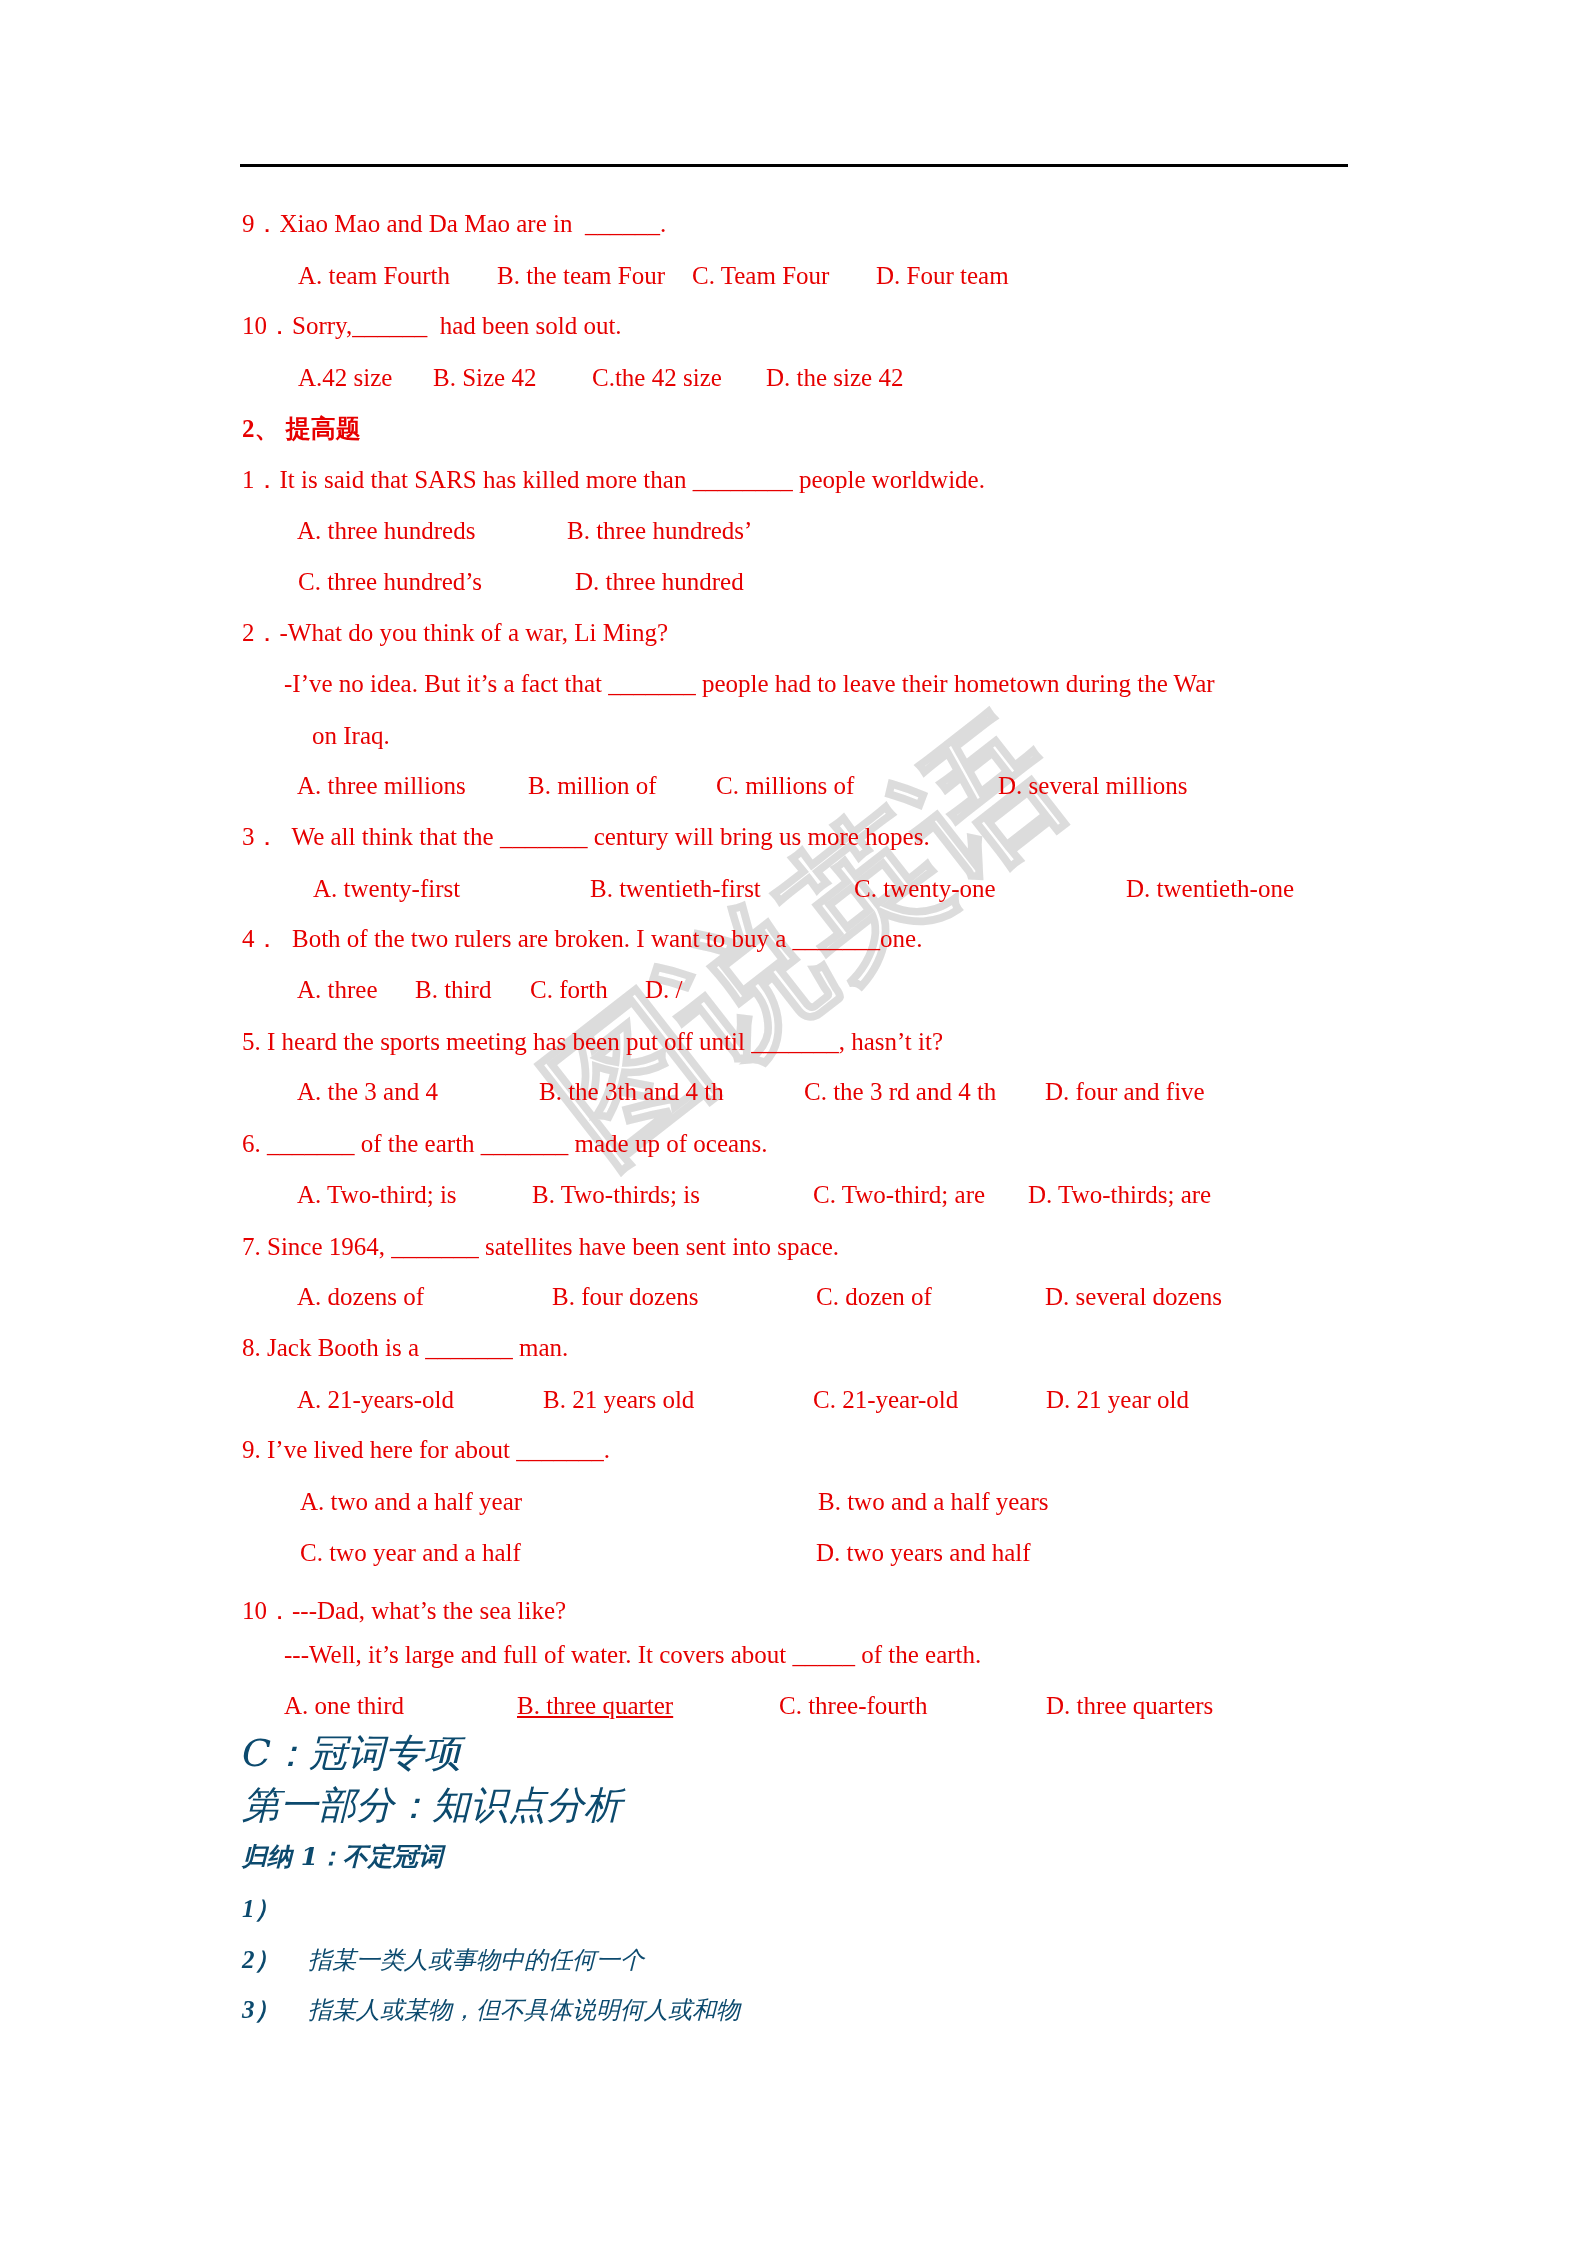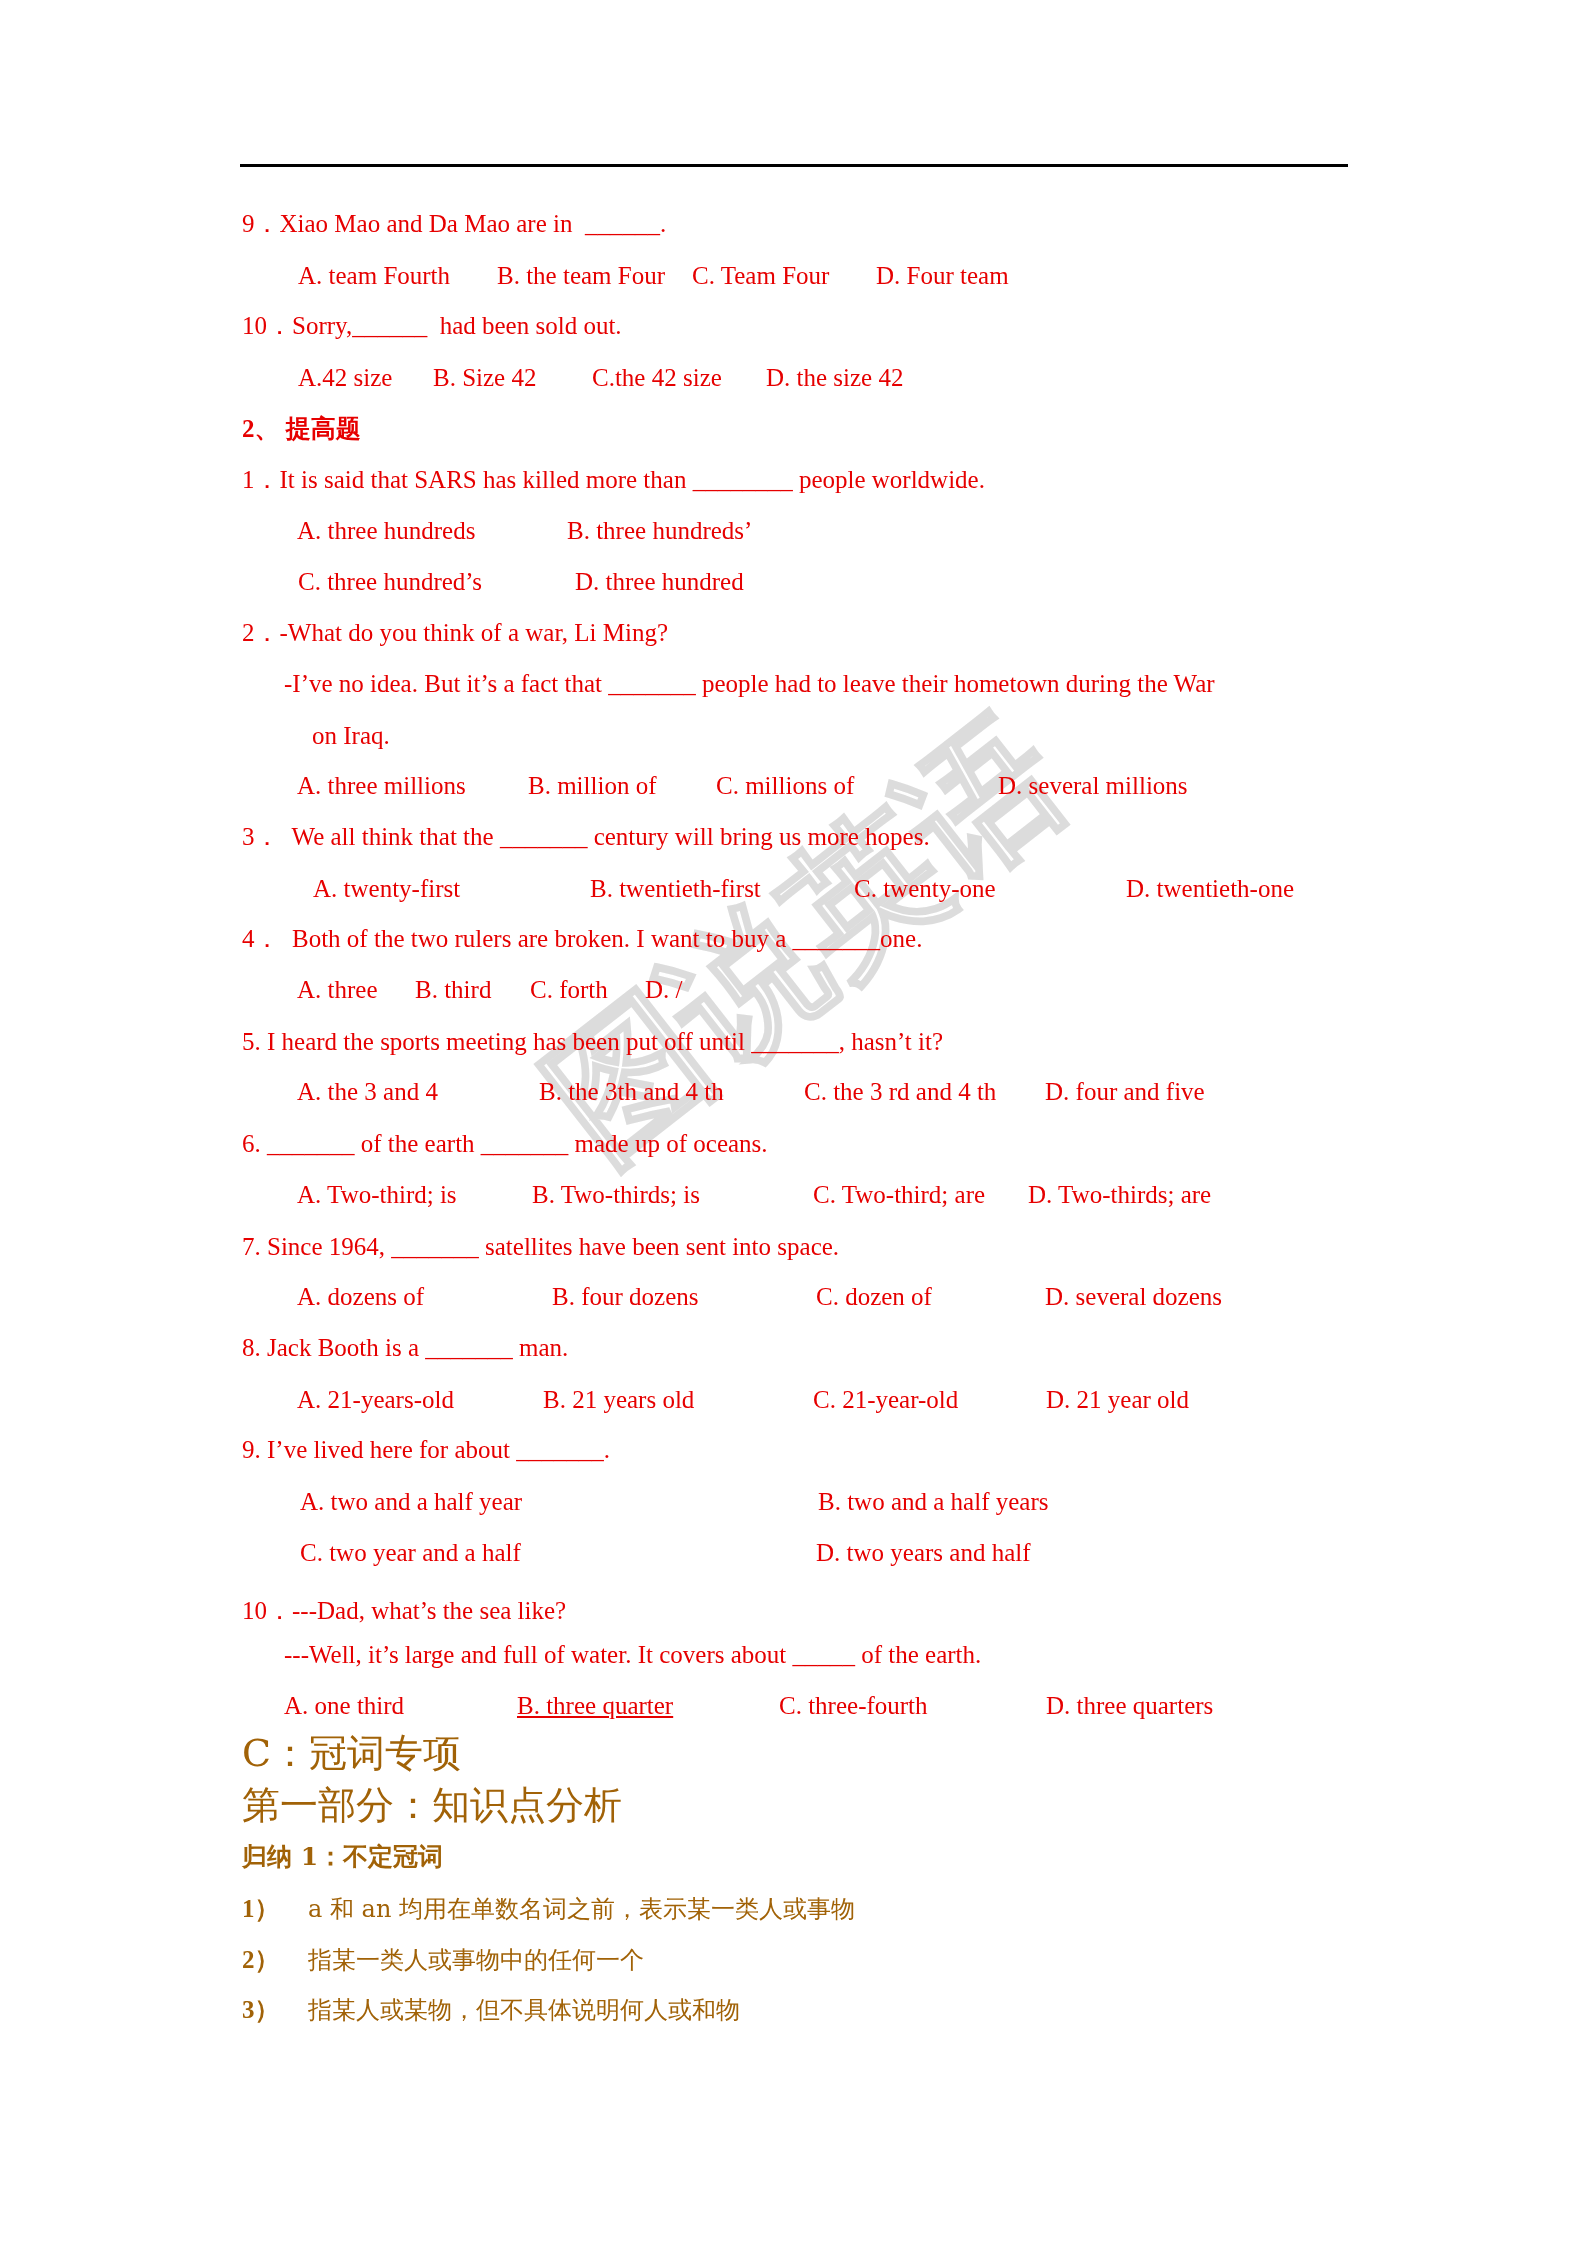--- a/index.html
+++ b/index.html
@@ -2,21 +2,21 @@
 <html><head>
 <meta charset="utf-8">
 <style>
   html, body { margin:0; padding:0; background:#ffffff; }
   body { width:1587px; height:2245px; position:relative; overflow:hidden;
          font-family:"Liberation Serif", "DejaVu Serif", serif; }
   .rule { position:absolute; left:240px; top:164px; width:1108px; height:3px; background:#000; }
   .ln { position:absolute; white-space:pre; font-size:25px; line-height:30px; color:#e60000; }
   .ln span.opt { position:absolute; top:0; white-space:pre; }
   .bold { font-weight:bold; }
-  .black { color:#a16207; }
+  .black { color:#0c4a6e;font-style:italic; }
   .h1 { font-size:38px; line-height:44px; font-family:"DejaVu Serif","Liberation Serif",serif; }
   .h3 { font-size:25px; font-weight:bold; font-family:"DejaVu Serif","Liberation Serif",serif; }
   .cn { font-family:"DejaVu Serif","Liberation Serif",serif; font-size:24px; }
   .watermark { position:absolute; left:520px; top:1060px; font-size:150px; line-height:160px;
                color:transparent; -webkit-text-stroke:3px #d9d9d9; transform:rotate(-38deg);
                transform-origin:left top; white-space:nowrap; font-family:"DejaVu Sans", sans-serif;
                font-weight:bold; opacity:0.9; pointer-events:none; }
 </style>
 </head>
 <body>
@@ -129,21 +129,20 @@
   <span class="opt" style="left:779px;">C. three-fourth</span>
   <span class="opt" style="left:1046px;">D. three quarters</span>
 </div>
 
 <div class="ln black h1" style="left:242px; top:1731px;">C：冠词专项</div>
 <div class="ln black h1" style="left:242px; top:1783px;">第一部分：知识点分析</div>
 <div class="ln black h3" style="left:242px; top:1842px;">归纳 1：不定冠词</div>
 
 <div class="ln black" style="left:0; top:1894px; width:1587px; height:30px;">
   <span class="opt bold" style="left:242px;">1）</span>
-  <span class="opt cn" style="left:308px;">a 和 an 均用在单数名词之前，表示某一类人或事物</span>
 </div>
 <div class="ln black" style="left:0; top:1945px; width:1587px; height:30px;">
   <span class="opt bold" style="left:242px;">2）</span>
   <span class="opt cn" style="left:308px;">指某一类人或事物中的任何一个</span>
 </div>
 <div class="ln black" style="left:0; top:1995px; width:1587px; height:30px;">
   <span class="opt bold" style="left:242px;">3）</span>
   <span class="opt cn" style="left:308px;">指某人或某物，但不具体说明何人或和物</span>
 </div>
 

